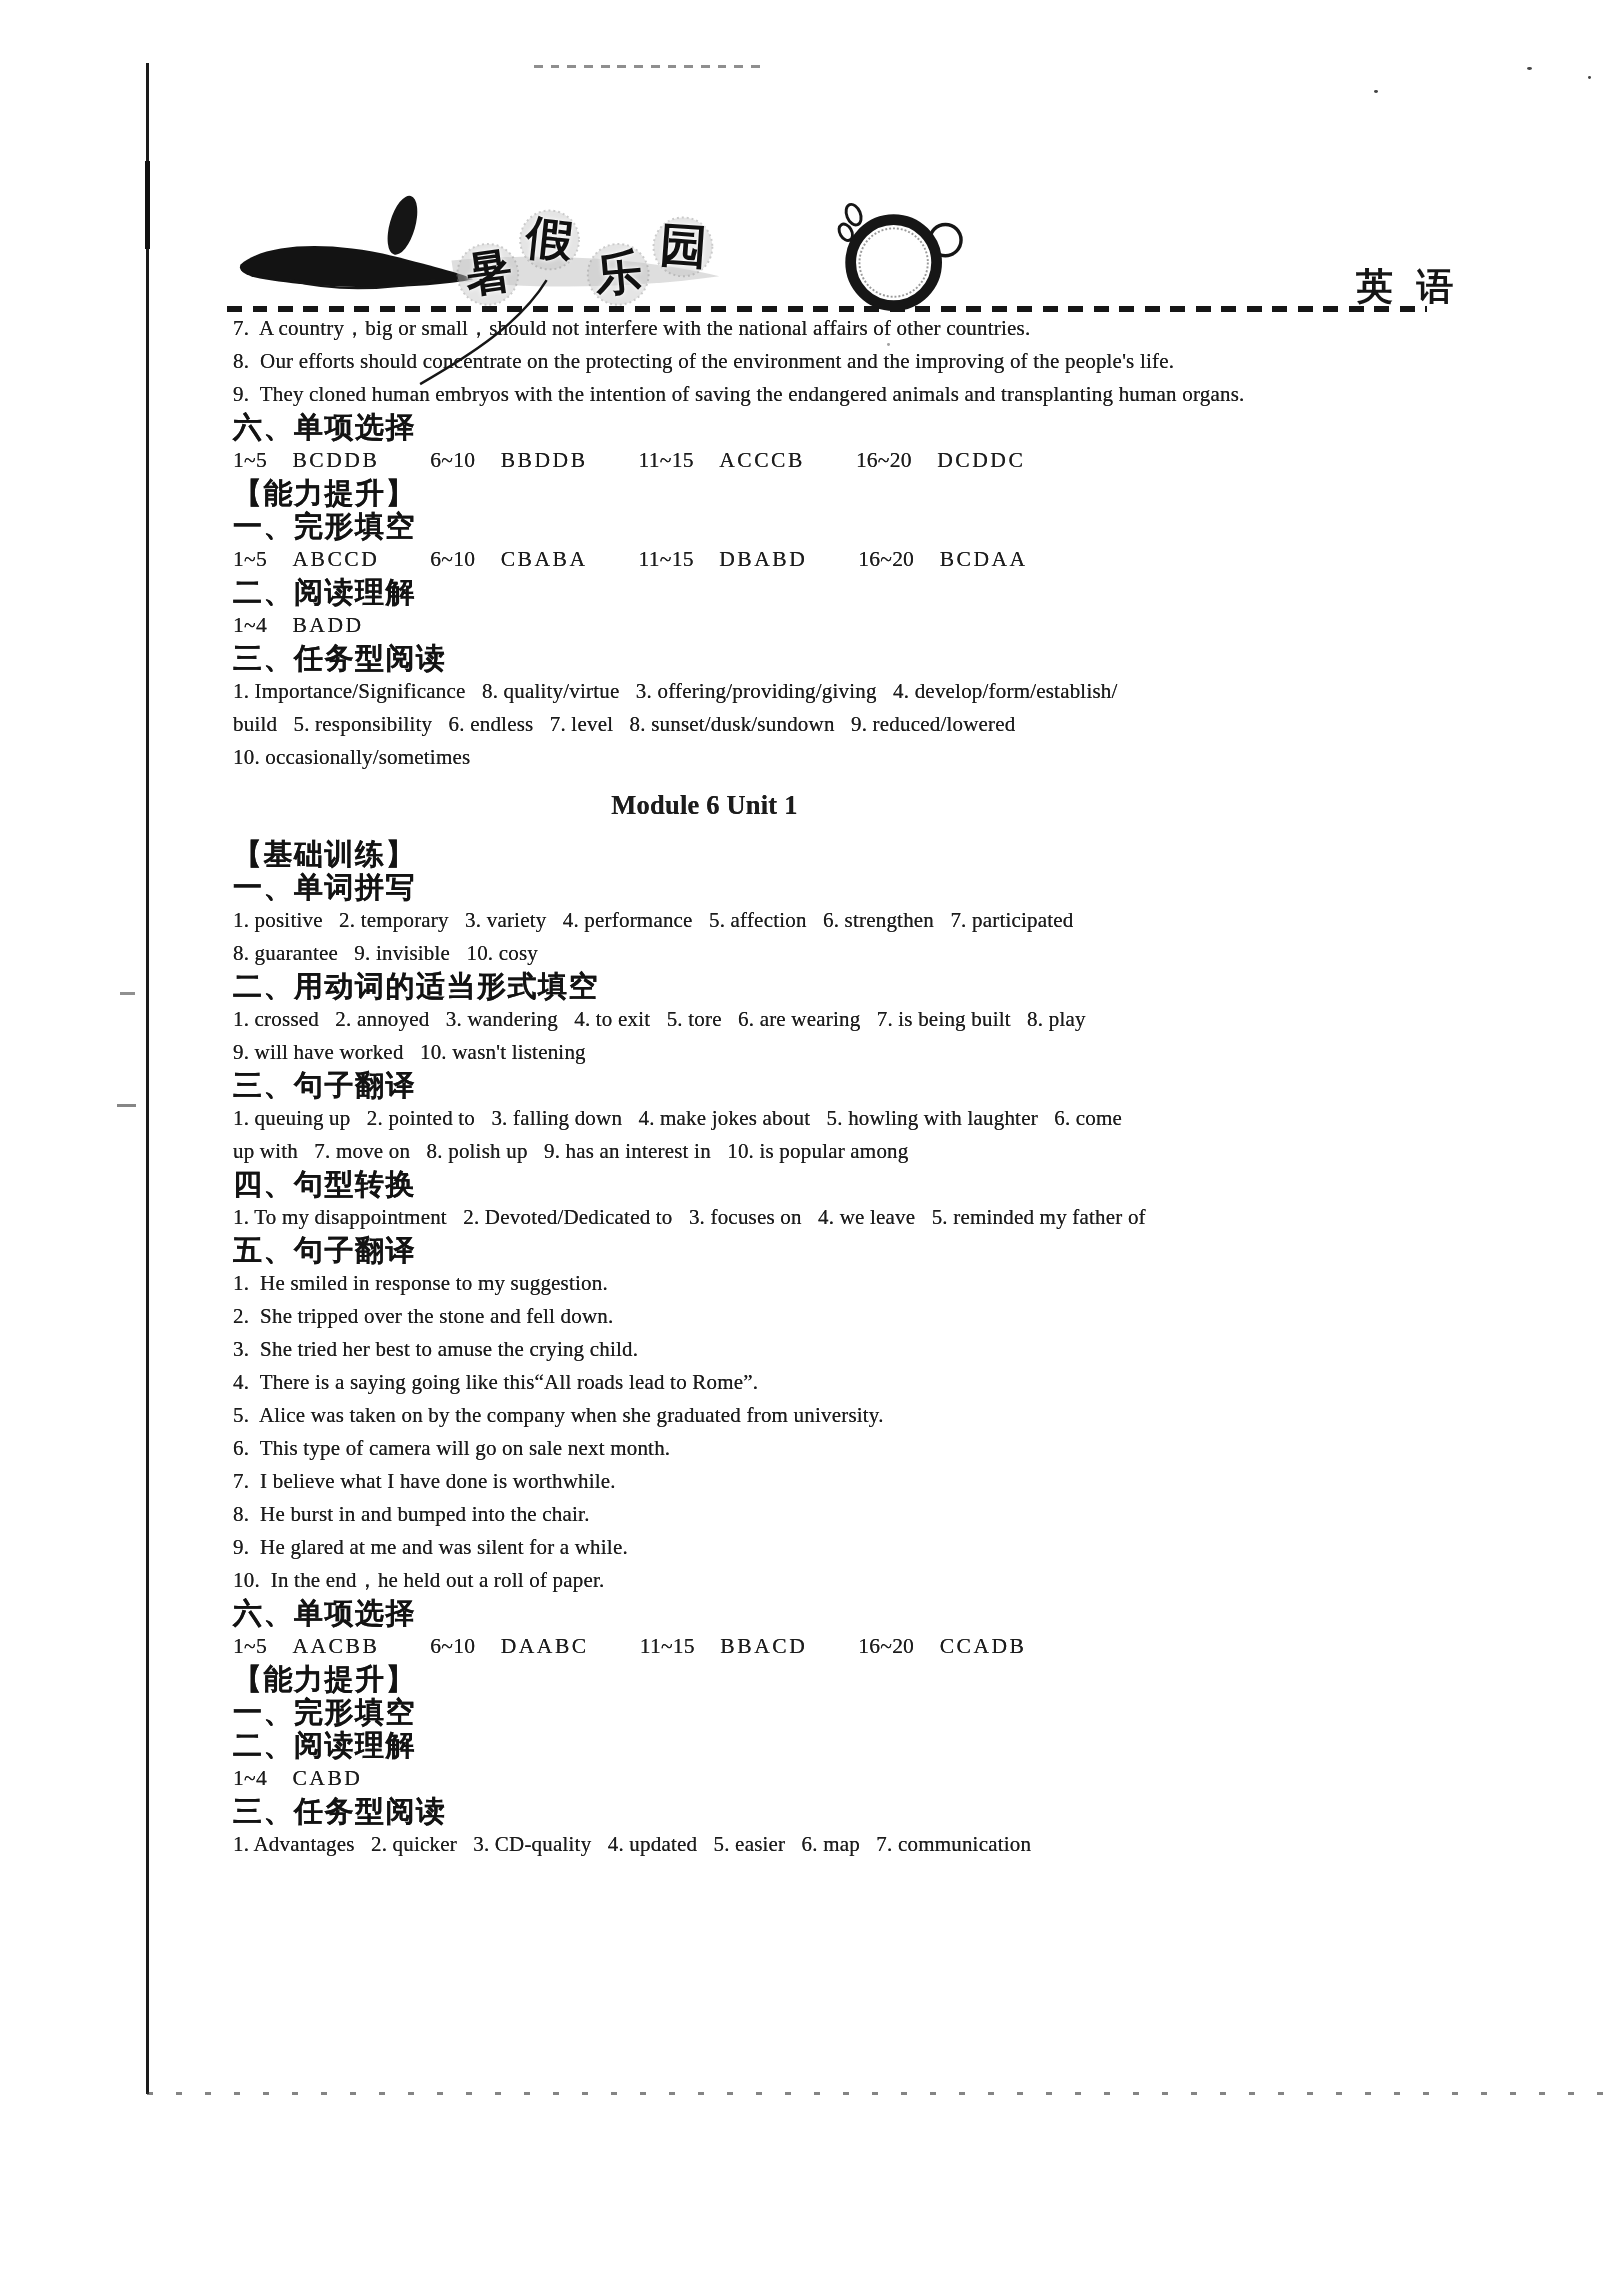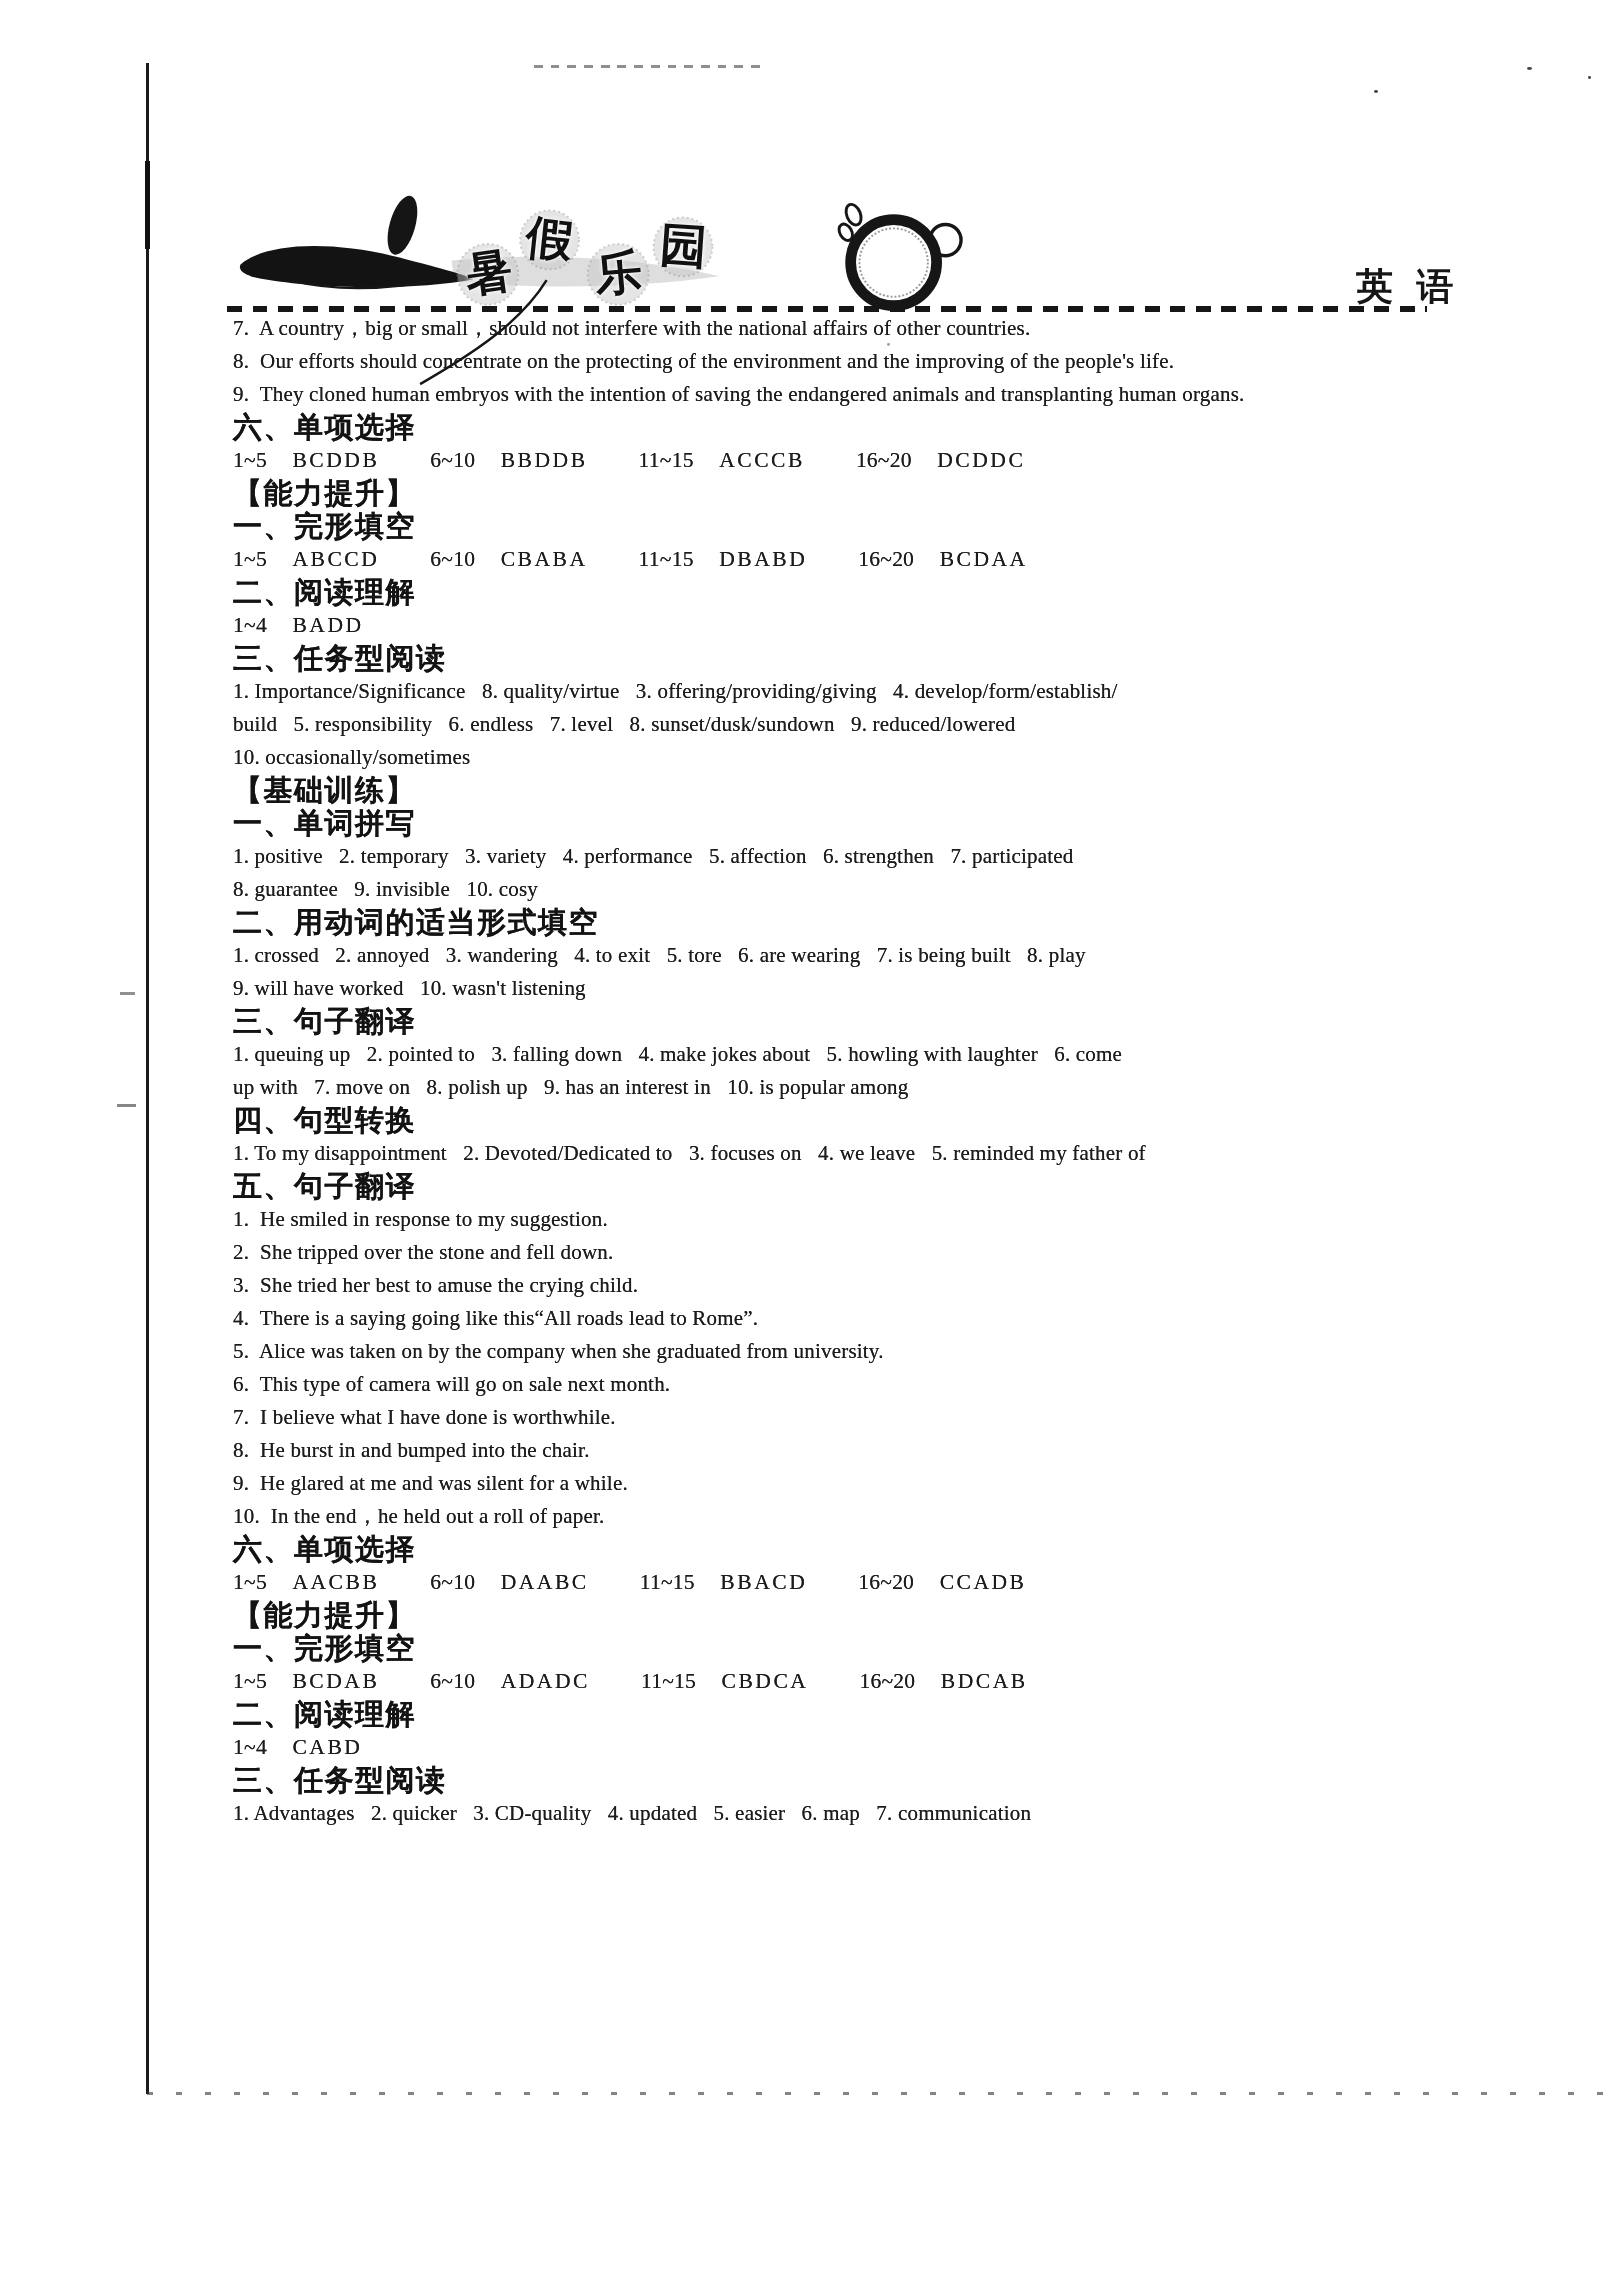--- a/index.html
+++ b/index.html
@@ -114,20 +114,21 @@
       <div class="line" data-type="ans"><span class="rng">1~5</span><span class="ltr">BCDDB</span><span class="rng">6~10</span><span class="ltr">BBDDB</span><span class="rng">11~15</span><span class="ltr">ACCCB</span><span class="rng">16~20</span><span class="ltr">DCDDC</span></div>
       <div class="line" data-type="zh">【能力提升】</div>
       <div class="line" data-type="zh">一、完形填空</div>
       <div class="line" data-type="ans"><span class="rng">1~5</span><span class="ltr">ABCCD</span><span class="rng">6~10</span><span class="ltr">CBABA</span><span class="rng">11~15</span><span class="ltr">DBABD</span><span class="rng">16~20</span><span class="ltr">BCDAA</span></div>
       <div class="line" data-type="zh">二、阅读理解</div>
       <div class="line" data-type="ans"><span class="rng">1~4</span><span class="ltr">BADD</span></div>
       <div class="line" data-type="zh">三、任务型阅读</div>
       <div class="line" data-type="en">1. Importance/Significance   8. quality/virtue   3. offering/providing/giving   4. develop/form/establish/</div>
       <div class="line" data-type="en">build   5. responsibility   6. endless   7. level   8. sunset/dusk/sundown   9. reduced/lowered</div>
       <div class="line" data-type="en">10. occasionally/sometimes</div>
+      <div class="line" data-type="heading">Module 6 Unit 1</div>
       <div class="line" data-type="zh">【基础训练】</div>
       <div class="line" data-type="zh">一、单词拼写</div>
       <div class="line" data-type="en">1. positive   2. temporary   3. variety   4. performance   5. affection   6. strengthen   7. participated</div>
       <div class="line" data-type="en">8. guarantee   9. invisible   10. cosy</div>
       <div class="line" data-type="zh">二、用动词的适当形式填空</div>
       <div class="line" data-type="en">1. crossed   2. annoyed   3. wandering   4. to exit   5. tore   6. are wearing   7. is being built   8. play</div>
       <div class="line" data-type="en">9. will have worked   10. wasn't listening</div>
       <div class="line" data-type="zh">三、句子翻译</div>
       <div class="line" data-type="en">1. queuing up   2. pointed to   3. falling down   4. make jokes about   5. howling with laughter   6. come</div>
       <div class="line" data-type="en">up with   7. move on   8. polish up   9. has an interest in   10. is popular among</div>
@@ -141,21 +142,20 @@
       <div class="line" data-type="en">5.  Alice was taken on by the company when she graduated from university.</div>
       <div class="line" data-type="en">6.  This type of camera will go on sale next month.</div>
       <div class="line" data-type="en">7.  I believe what I have done is worthwhile.</div>
       <div class="line" data-type="en">8.  He burst in and bumped into the chair.</div>
       <div class="line" data-type="en">9.  He glared at me and was silent for a while.</div>
       <div class="line" data-type="en">10.  In the end，he held out a roll of paper.</div>
       <div class="line" data-type="zh">六、单项选择</div>
       <div class="line" data-type="ans"><span class="rng">1~5</span><span class="ltr">AACBB</span><span class="rng">6~10</span><span class="ltr">DAABC</span><span class="rng">11~15</span><span class="ltr">BBACD</span><span class="rng">16~20</span><span class="ltr">CCADB</span></div>
       <div class="line" data-type="zh">【能力提升】</div>
       <div class="line" data-type="zh">一、完形填空</div>
-      <div class="line" data-type="ans"><span class="rng">1~5</span><span class="ltr">BCDAB</span><span class="rng">6~10</span><span class="ltr">ADADC</span><span class="rng">11~15</span><span class="ltr">CBDCA</span><span class="rng">16~20</span><span class="ltr">BDCAB</span></div>
       <div class="line" data-type="zh">二、阅读理解</div>
       <div class="line" data-type="ans"><span class="rng">1~4</span><span class="ltr">CABD</span></div>
       <div class="line" data-type="zh">三、任务型阅读</div>
       <div class="line" data-type="en">1. Advantages   2. quicker   3. CD-quality   4. updated   5. easier   6. map   7. communication</div>
     </main>
 
   <div class="art art-topdash"></div>
   <div class="dot" style="left:1374px;top:90px;width:3.9px;height:2.9px;"></div>
   <div class="dot" style="left:1527px;top:67px;width:4.9px;height:2.9px;"></div>
   <div class="dot" style="left:1588px;top:76px;width:2.9px;height:2.9px;"></div>

